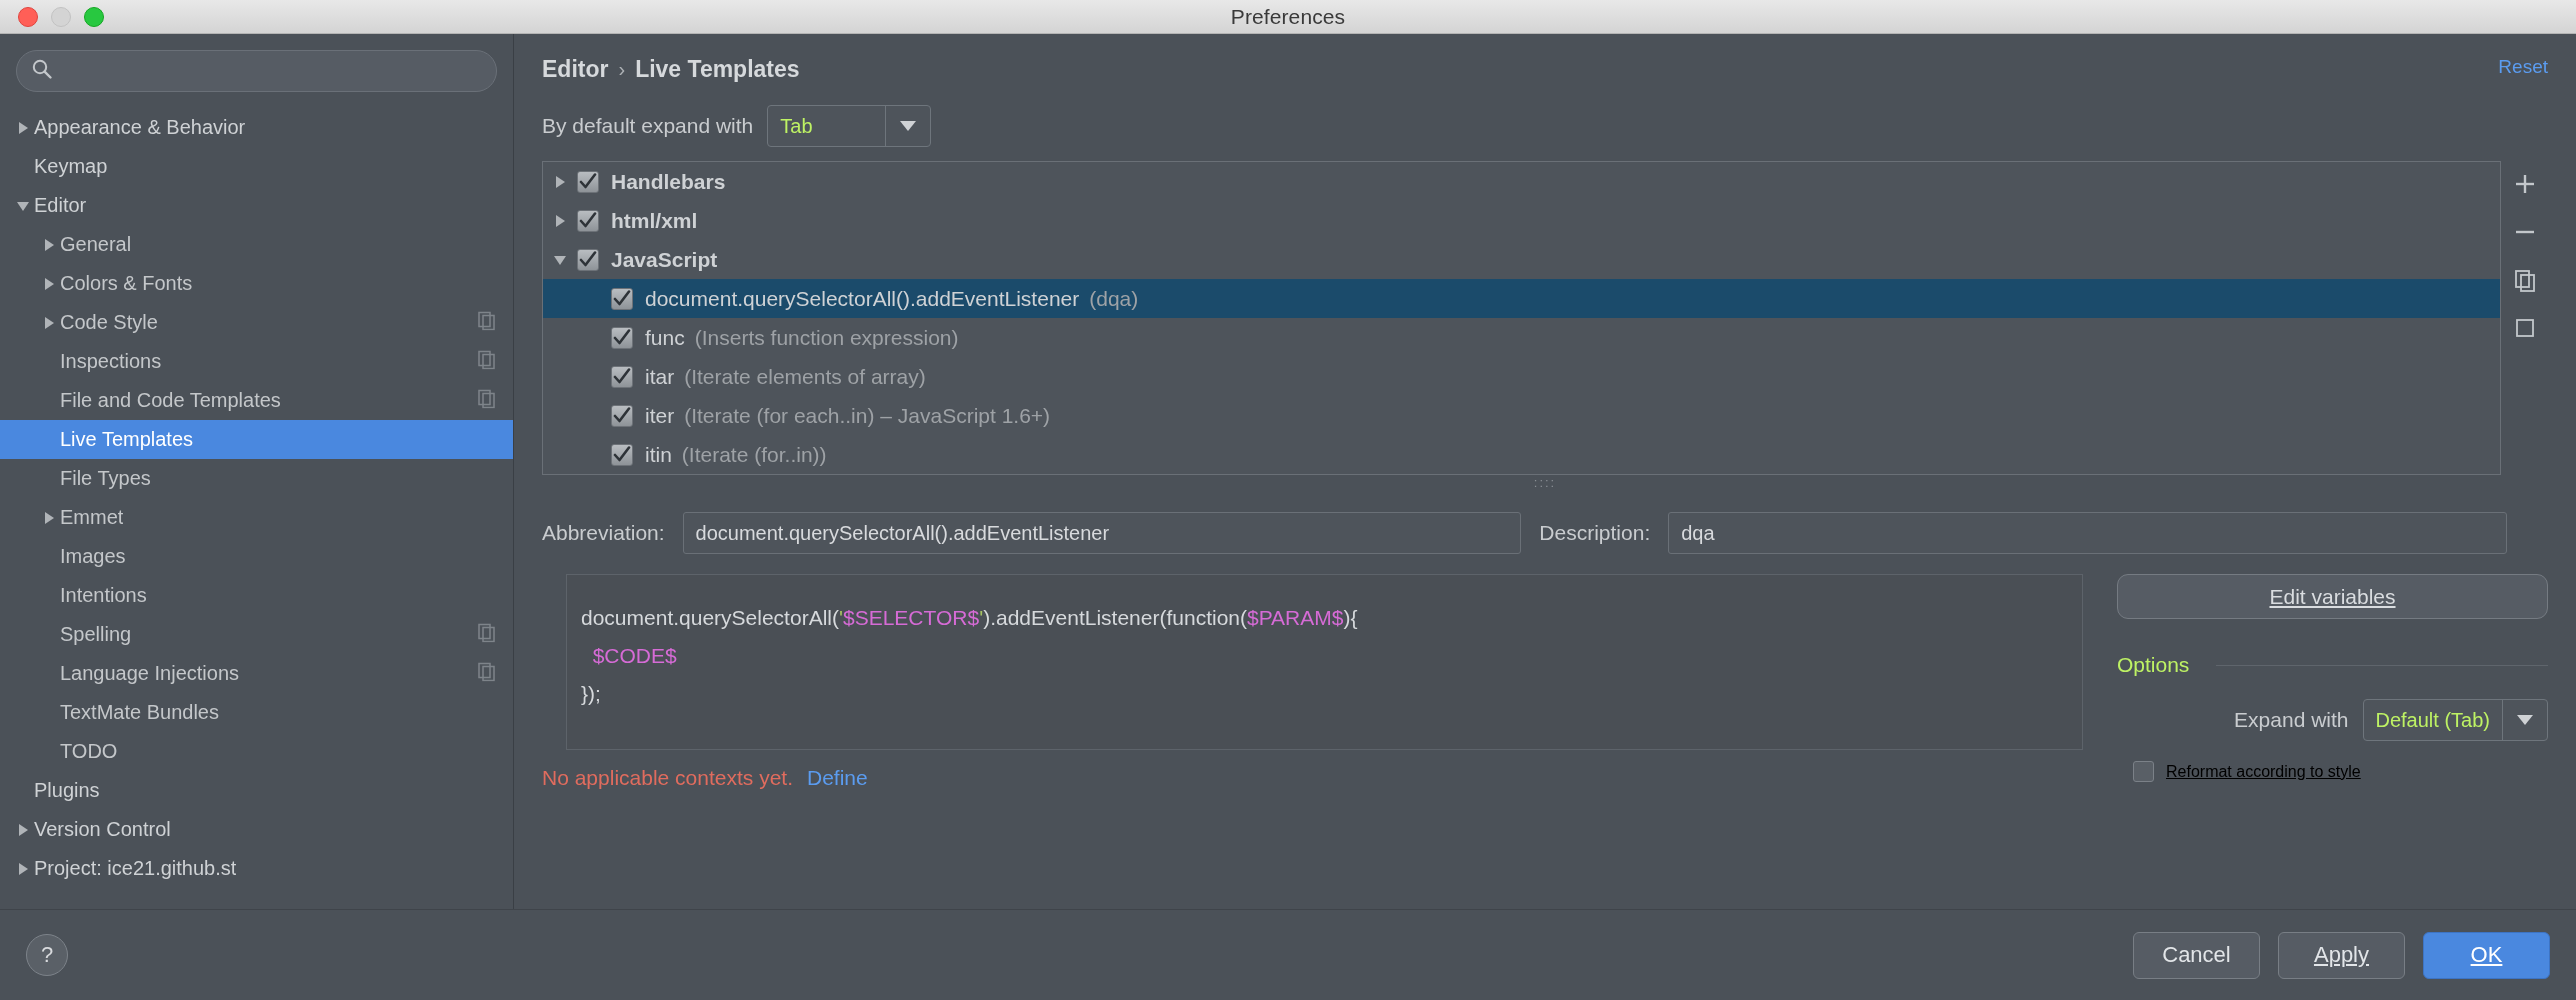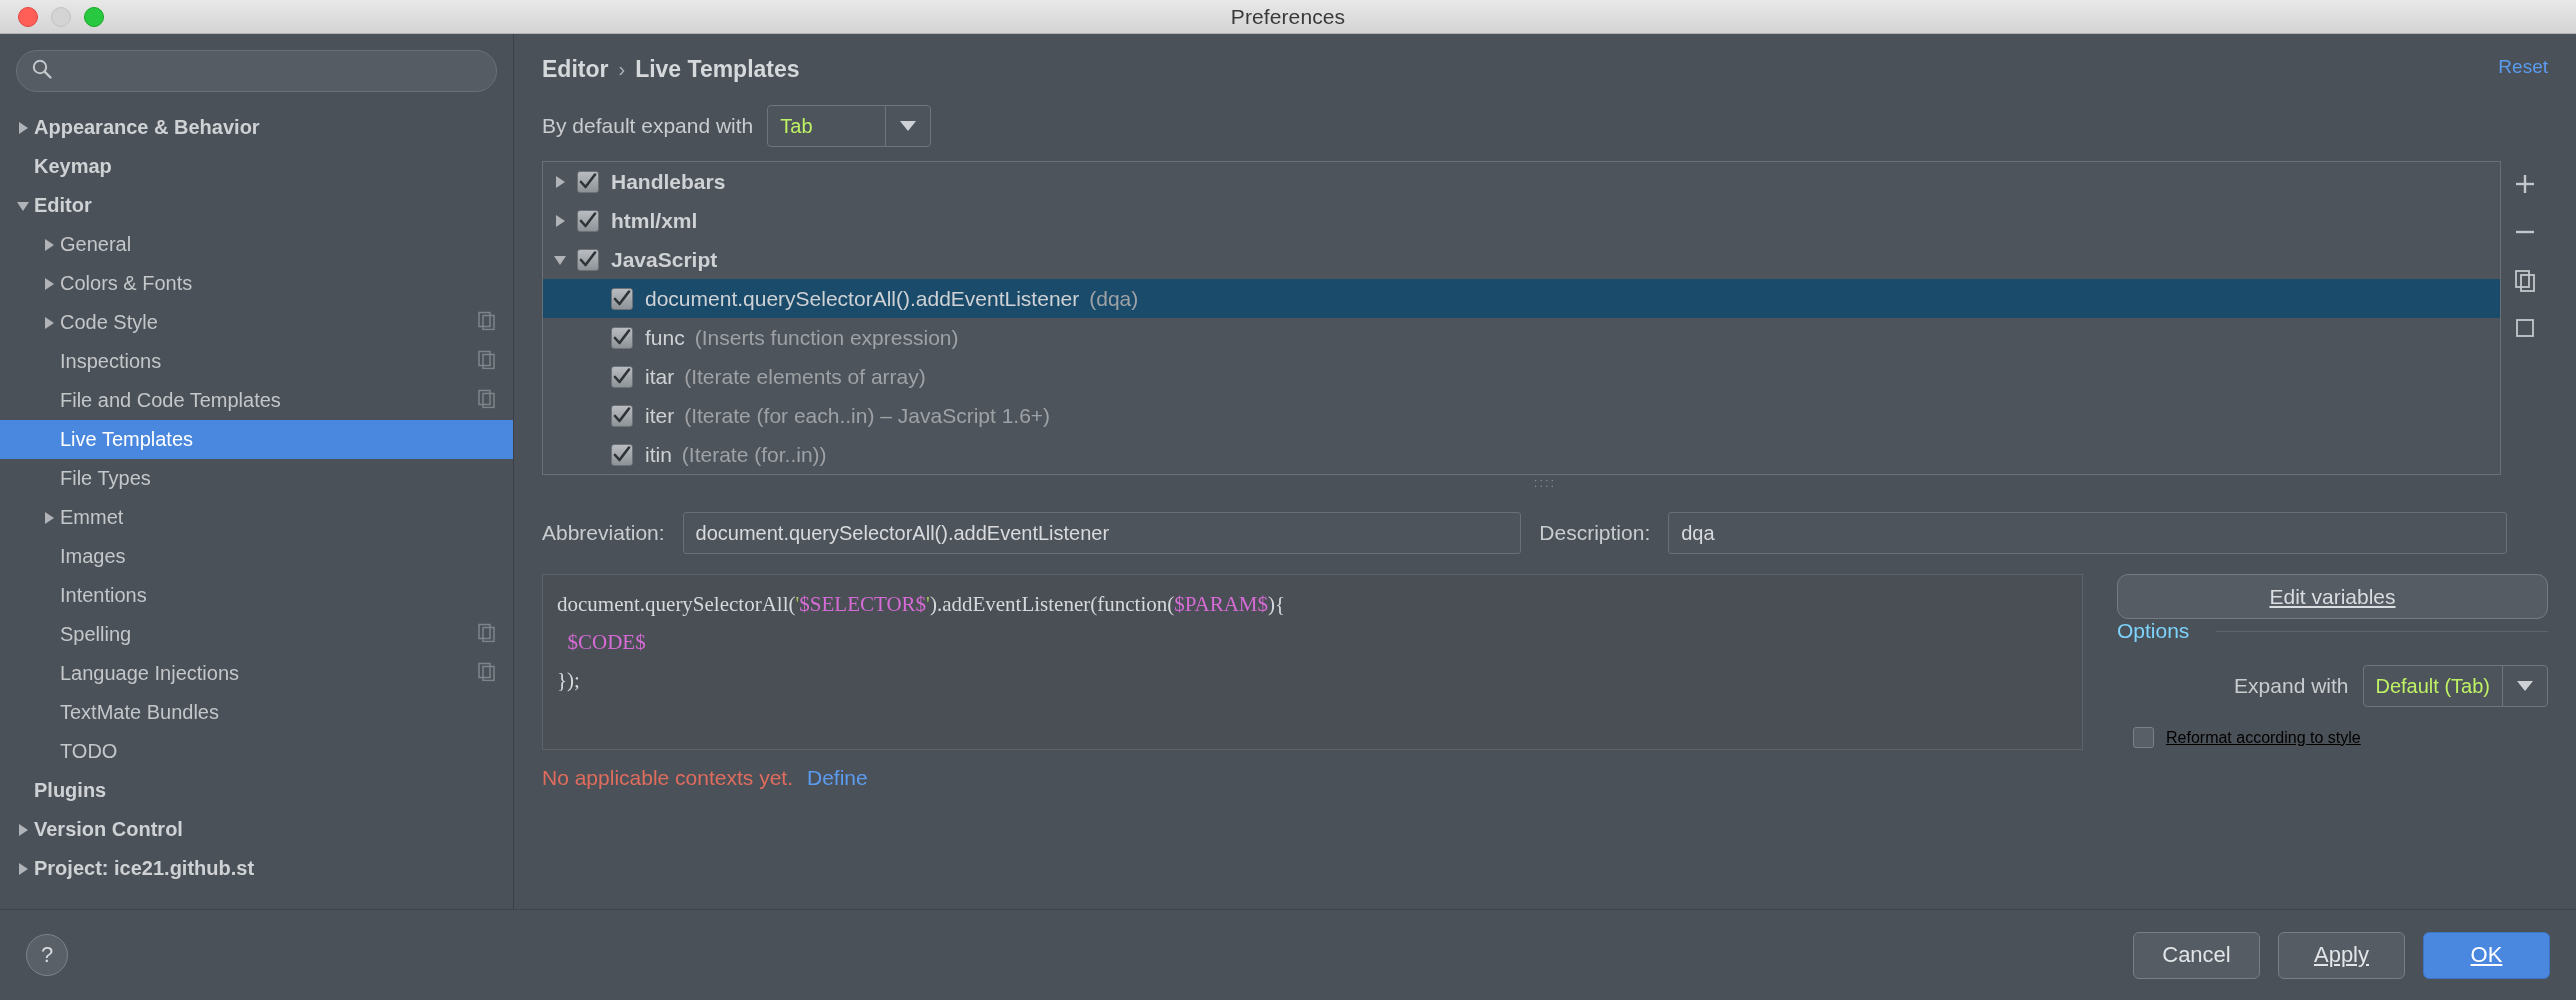--- a/index.html
+++ b/index.html
@@ -52,21 +52,21 @@
     border: 0; outline: 0; background: transparent;
     color: #d8d8d8; font-size: 19px; margin-left: 10px; width: 100%;
     font-family: "Liberation Sans", sans-serif;
   }
   .tree { flex: 1; overflow: hidden; padding-top: 6px; }
   .trow {
     height: 39px; display: flex; align-items: center;
     color: #c4c7ca; font-size: 20px; white-space: nowrap; position: relative;
     padding-right: 10px;
   }
-  .trow.bold { font-weight: bold; color: #cfd2d5; }
+  .trow.bold { font-weight: normal; color: #cfd2d5; }
   .trow.sel { background: #4a88df; color: #ffffff; }
   .trow .arrow { width: 22px; flex: 0 0 22px; display: flex; justify-content: center; align-items: center; }
   .trow .arrow svg { display: block; }
   .trow .lbl { overflow: hidden; text-overflow: ellipsis; }
   .trow .copy-ic { position: absolute; right: 16px; top: 50%; transform: translateY(-50%); opacity: .65; }
   .ind0 { padding-left: 12px; }
   .ind1 { padding-left: 38px; }
   .sb-scroll {
     position: absolute; right: 2px; top: 69px; width: 6px; height: 188px;
     background: #6d737a; border-radius: 3px; opacity: 0;
@@ -128,39 +128,39 @@
     font-size: 20px; padding: 0 12px; outline: none;
     font-family: "Liberation Sans", sans-serif;
   }
 
   
   .lower { display: flex; gap: 0; padding: 20px 28px 0 28px; flex: 1; min-height: 0; }
   .lower-left { flex: 1; min-width: 0; display: flex; flex-direction: column; }
   .lbl-tt { color: #c9cccf; font-size: 21px; padding-bottom: 10px; }
   .code {
     background: #4a4f55; border: 1px solid #5d636a; height: 176px;
-    padding: 10px 14px; color: #d6d9dc;
-    font-family: Liberation Serif, serif; font-size: 21px; line-height: 38px;
-    white-space: pre; overflow: hidden;
+    padding: 24px 14px; color: #d6d9dc;
+    font-family: Liberation Sans, sans-serif; font-size: 21px; line-height: 38px;
+    white-space: pre; overflow: hidden; margin-left: 24px;
   }
   .k-str { color: #a5c261; }
   .k-var { color: #d66bd6; }
   .ctx { padding-top: 16px; font-size: 21px; display: flex; gap: 14px; align-items: baseline; }
   .ctx .warn { color: #e06c5e; }
   .ctx .define { color: #5b9cf0; cursor: pointer; }
 
   .lower-right { width: 465px; flex: 0 0 465px; padding-left: 34px; }
   .editvars {
     width: 100%; height: 45px; background: #565c64; border: 1px solid #757b82;
     border-radius: 11px; color: #dadde0; font-size: 21px; cursor: pointer;
     display: flex; align-items: center; justify-content: center;
     font-family: "Liberation Sans", sans-serif;
   }
   .editvars u { text-decoration: underline; }
-  .opt-title { color: #7dd3fc; font-size: 21px; position: relative; }
+  .opt-title { color: #bef264; font-size: 21px; margin-top: 34px; position: relative; }
   .opt-title::after {
     content: ""; position: absolute; left: 99px; right: 0; top: 50%; height: 1px; background: #5f656c;
   }
   .opt-row { display: flex; align-items: center; gap: 14px; margin-top: 22px; justify-content: flex-end; }
   .opt-row .olbl { color: #c9cccf; font-size: 21px; }
   .opt-check { display: flex; align-items: center; gap: 12px; margin-top: 20px; padding-left: 16px; }
   .ccb {
     width: 21px; height: 21px; flex: 0 0 21px;
     background: #595f66; border: 1px solid #7b8188; border-radius: 3px;
   }

